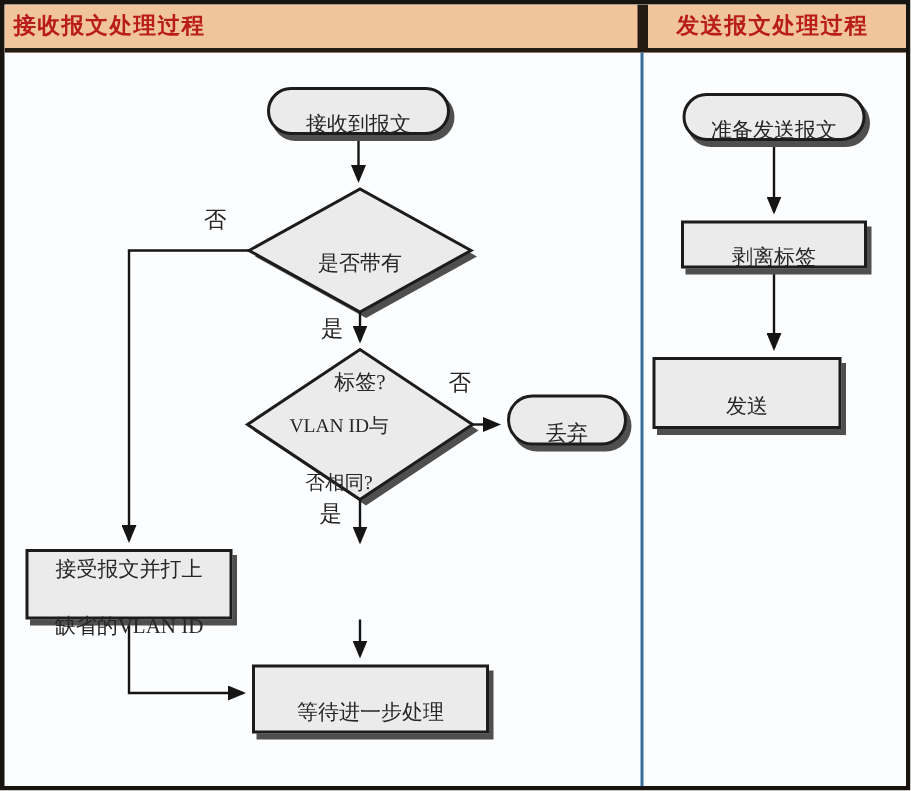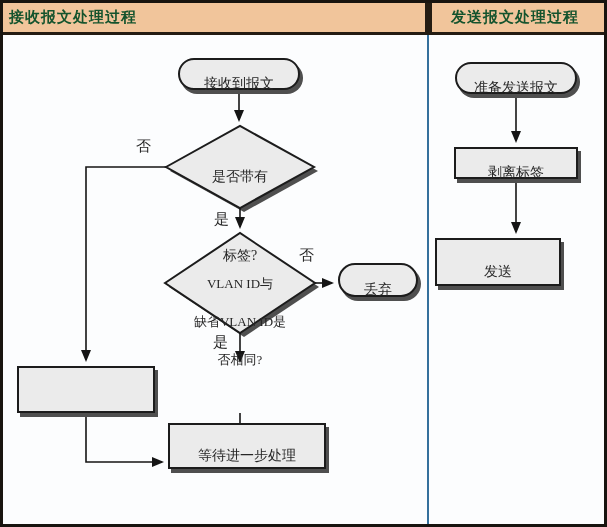--- a/index.html
+++ b/index.html
@@ -4,21 +4,21 @@
 <style>
   html,body{margin:0;padding:0;background:#ffffff;}
   #app{
     position:relative;width:607px;height:527px;box-sizing:border-box;
     border:3px solid #18140f;background:#fcfdfe;overflow:hidden;
     font-family:"Liberation Serif","DejaVu Serif",serif;
   }
   .header{position:absolute;top:0;left:0;width:601px;height:32px;display:flex;
     box-sizing:border-box;border-bottom:3px solid #241c12;background:#f1c59b;}
   .header-cell{display:flex;align-items:center;font-weight:bold;font-size:15px;
-    color:#14532d;letter-spacing:1px;box-sizing:border-box;white-space:nowrap;}
+    color:#b91c1c;letter-spacing:1px;box-sizing:border-box;white-space:nowrap;}
   .header-cell.left{width:422px;padding-left:6px;}
   .header-divider{width:7px;height:100%;background:#241c12;}
   .header-cell.right{flex:1;padding-left:19px;}
   .vdivider{position:absolute;left:424px;top:32px;width:2px;height:489px;background:#35709c;}
   svg.connectors{position:absolute;left:0;top:0;width:601px;height:521px;}
   .node{position:absolute;box-sizing:border-box;background:#ebebeb;border:2px solid #1c1c1c;
     box-shadow:3px 4px 0 #4f4f4f;display:flex;flex-direction:column;align-items:center;
     justify-content:center;text-align:center;font-size:14px;color:#262626;line-height:18px;}
   .stadium{border-radius:17px;}
   .lbl{position:absolute;font-size:15px;color:#262626;}
@@ -65,40 +65,41 @@
 
   <div class="node stadium" style="left:175px;top:55px;width:122px;height:32px;">
     <span>接收到报文</span>
   </div>
 
   <div class="dtext" style="left:175px;top:144px;width:124px;font-size:14px;line-height:19px;gap:40px;">
     <span>是否带有</span>
     <span>标签?</span>
   </div>
 
-  <div class="dtext" style="left:160px;top:252px;width:154px;font-size:13px;line-height:18px;">
+  <div class="dtext" style="left:146px;top:252px;width:154px;font-size:13px;line-height:18px;">
     <span>VLAN ID与</span>
-    <span>缺省VLAN ID是</span>
     <span>否相同?</span>
   </div>
 
   <div class="lbl" style="left:133px;top:134px;">否</div>
   <div class="lbl" style="left:211px;top:207px;">是</div>
   <div class="lbl" style="left:296px;top:243px;">否</div>
   <div class="lbl" style="left:210px;top:330px;">是</div>
 
   <div class="node stadium" style="left:335px;top:260px;width:80px;height:34px;">
     <span>丢弃</span>
   </div>
 
   <div class="node" style="left:14px;top:363px;width:138px;height:47px;">
+    <span>接受报文并打上</span>
+    <span>缺省的VLAN ID</span>
   </div>
 
 
-  <div class="node" style="left:165px;top:420px;width:158px;height:46px;">
+  <div class="node" style="left:165px;top:440px;width:158px;height:46px;">
     <span>等待进一步处理</span>
   </div>
 
   <div class="node stadium" style="left:452px;top:59px;width:122px;height:32px;">
     <span>准备发送报文</span>
   </div>
 
   <div class="node" style="left:451px;top:144px;width:124px;height:32px;">
     <span>剥离标签</span>
   </div>

